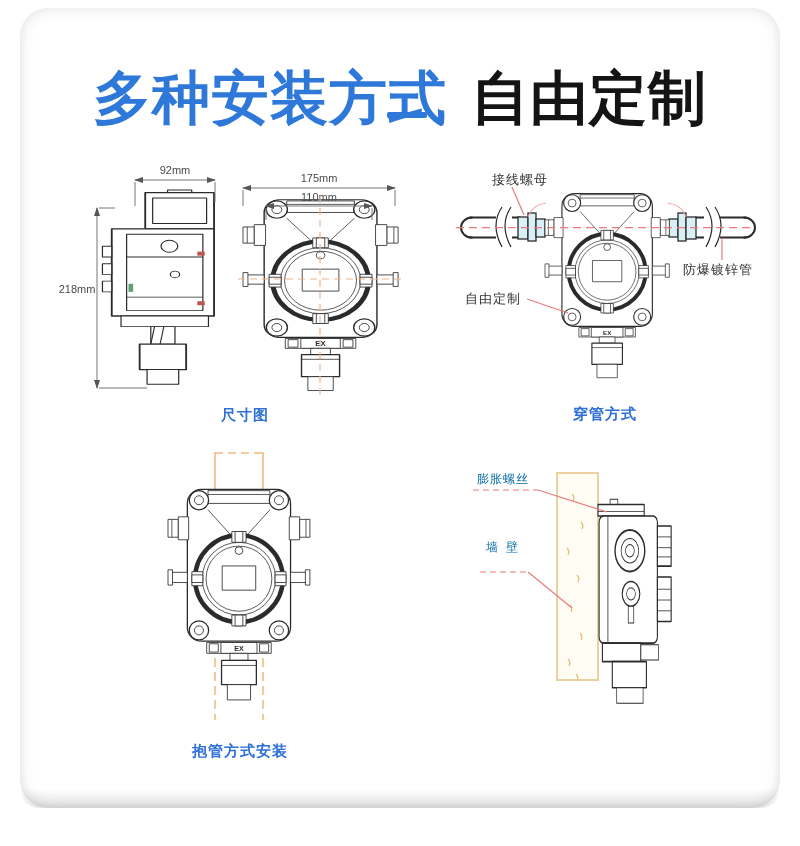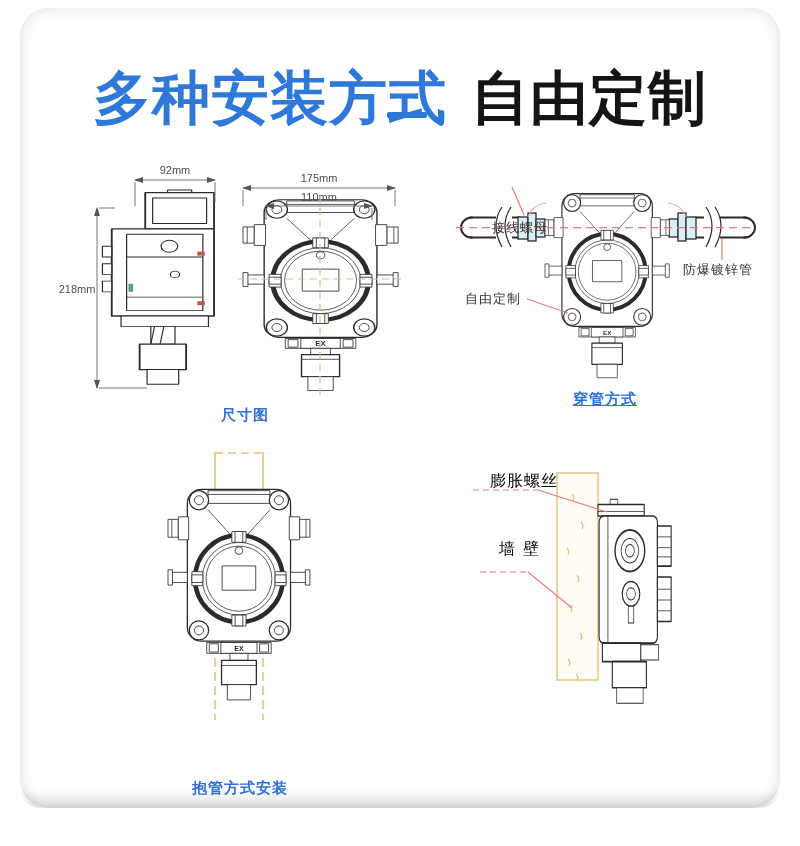--- a/index.html
+++ b/index.html
@@ -13,26 +13,26 @@
         background:linear-gradient(to bottom, rgba(0,0,0,0), rgba(0,0,0,0.10));}
   .title{position:absolute;left:0;top:26px;width:800px;text-align:center;
         font-size:58px;font-weight:900;line-height:1.15;letter-spacing:1px;white-space:nowrap;}
   .t-blue{color:#2e78d9;}
   .t-black{color:#141414;margin-left:24px;}
   .title-dash{position:absolute;left:387px;top:112px;width:40px;height:6px;
         background:#2e78d9;border-radius:2px;}
   .caption{position:absolute;color:#2e6fd8;font-size:15px;font-weight:600;
         text-align:center;letter-spacing:1px;white-space:nowrap;}
   .cap-dim{left:55px;top:406px;width:380px;}
-  .cap-pipe{left:450px;top:390px;width:310px;text-decoration:underline;}
-  .cap-clamp{left:115px;top:779px;width:250px;}
+  .cap-pipe{left:450px;top:405px;width:310px;}
+  .cap-clamp{left:115px;top:742px;width:250px;}
   .cap-wall{left:450px;top:742px;width:310px;}
   .dlabel{position:absolute;color:#333333;font-size:13px;letter-spacing:1px;white-space:nowrap;}
-  .dlabel.small{font-size:16px;color:#000000;margin-left:13px;}
-  .lbl-nut{left:492px;top:171px;margin-top:48px;}
+  .dlabel.small{font-size:12px;color:#0369a1;}
+  .lbl-nut{left:492px;top:171px;}
   .lbl-galv{left:683px;top:261px;}
   .lbl-fix{left:465px;top:290px;}
   .lbl-exp{left:477px;top:471px;}
   .lbl-wall{left:486px;top:539px;letter-spacing:8px;}
   svg{position:absolute;overflow:visible;}
   #svg-defs{position:absolute;width:0;height:0;}
   .ln{stroke:#2b2b2b;fill:none;stroke-width:2;stroke-linejoin:round;stroke-linecap:round;}
   .ln1{stroke:#2b2b2b;fill:none;stroke-width:1.2;stroke-linejoin:round;}
   .lnw{stroke:#2b2b2b;fill:#ffffff;stroke-width:2;stroke-linejoin:round;}
   .lnw1{stroke:#2b2b2b;fill:#ffffff;stroke-width:1.3;stroke-linejoin:round;}

